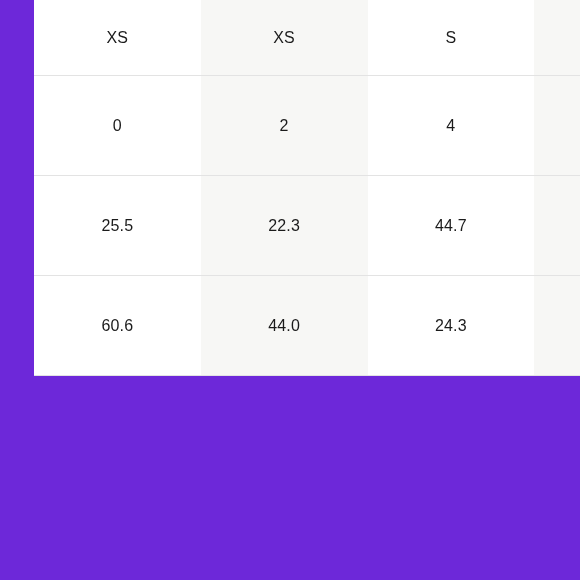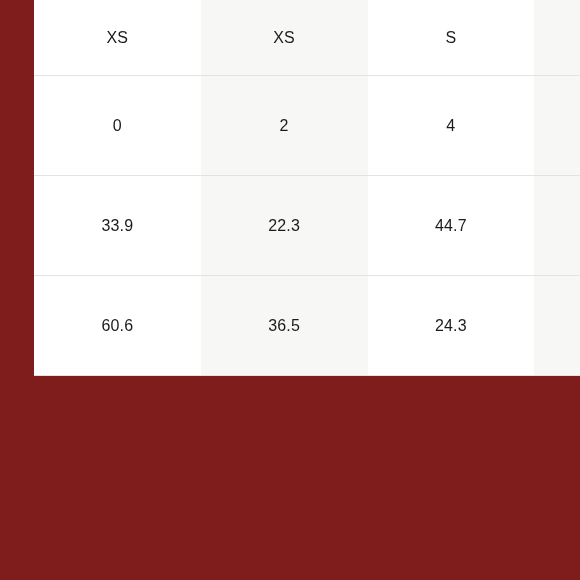--- a/index.html
+++ b/index.html
@@ -17,21 +17,21 @@
   }
 
   
   .table-viewport {
     position: absolute;
     top: 0;
     left: 0;
     width: 580px;
     height: 580px;
     overflow: hidden;
-    background: #7f1d1d;
+    background: #6d28d9;
   }
 
   
   .size-table {
     position: absolute;
     top: 0;
     left: 34px;
     width: 667px;           
     border-collapse: collapse;
     table-layout: fixed;
@@ -89,26 +89,26 @@
       </tr>
     </thead>
     <tbody>
       <tr>
         <td>0</td>
         <td class="striped">2</td>
         <td>4</td>
         <td class="striped">6</td>
       </tr>
       <tr>
-        <td>33.9</td>
+        <td>25.5</td>
         <td class="striped">22.3</td>
         <td>44.7</td>
         <td class="striped">28.5</td>
       </tr>
       <tr>
         <td>60.6</td>
-        <td class="striped">36.5</td>
+        <td class="striped">44.0</td>
         <td>24.3</td>
         <td class="striped">38.5</td>
       </tr>
     </tbody>
   </table>
 </div>
 
 </body></html>

